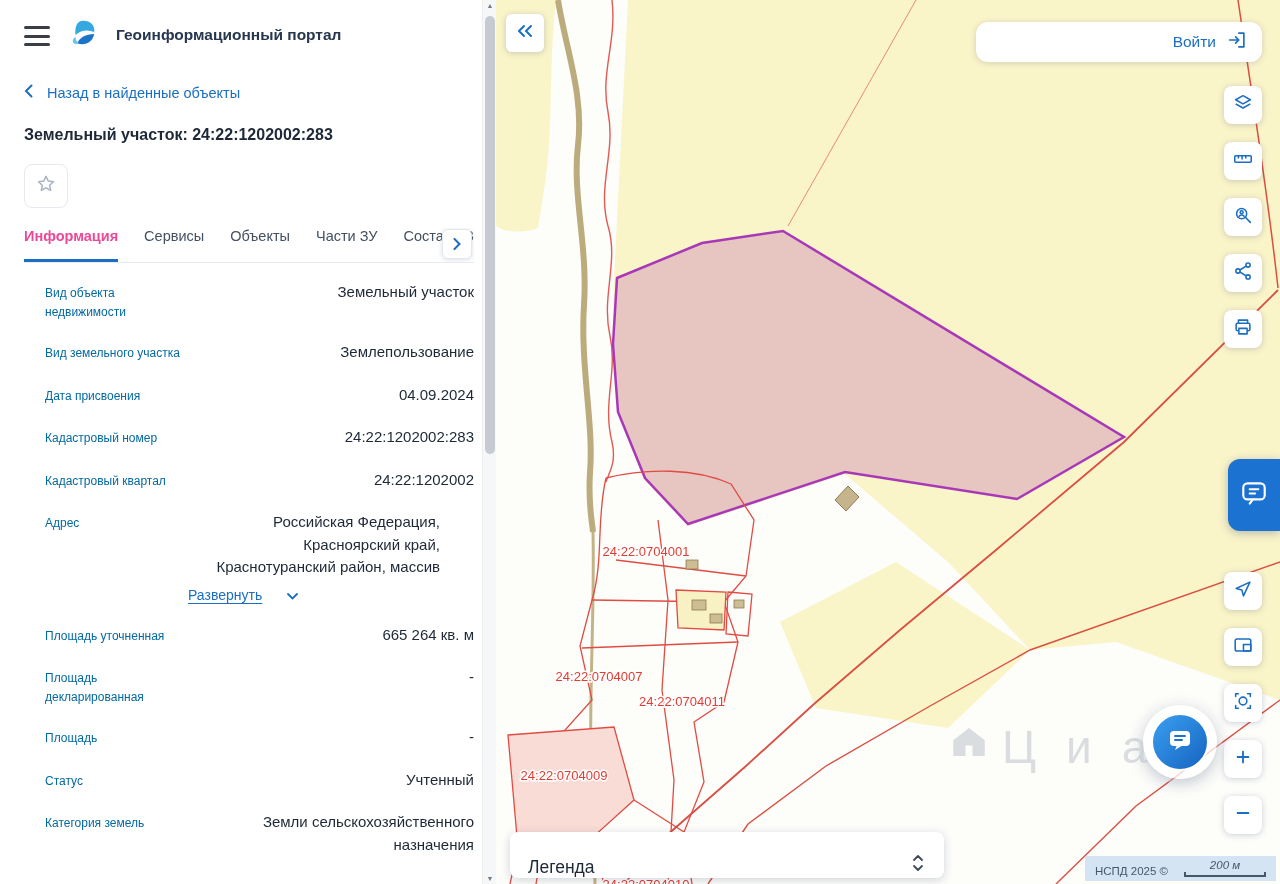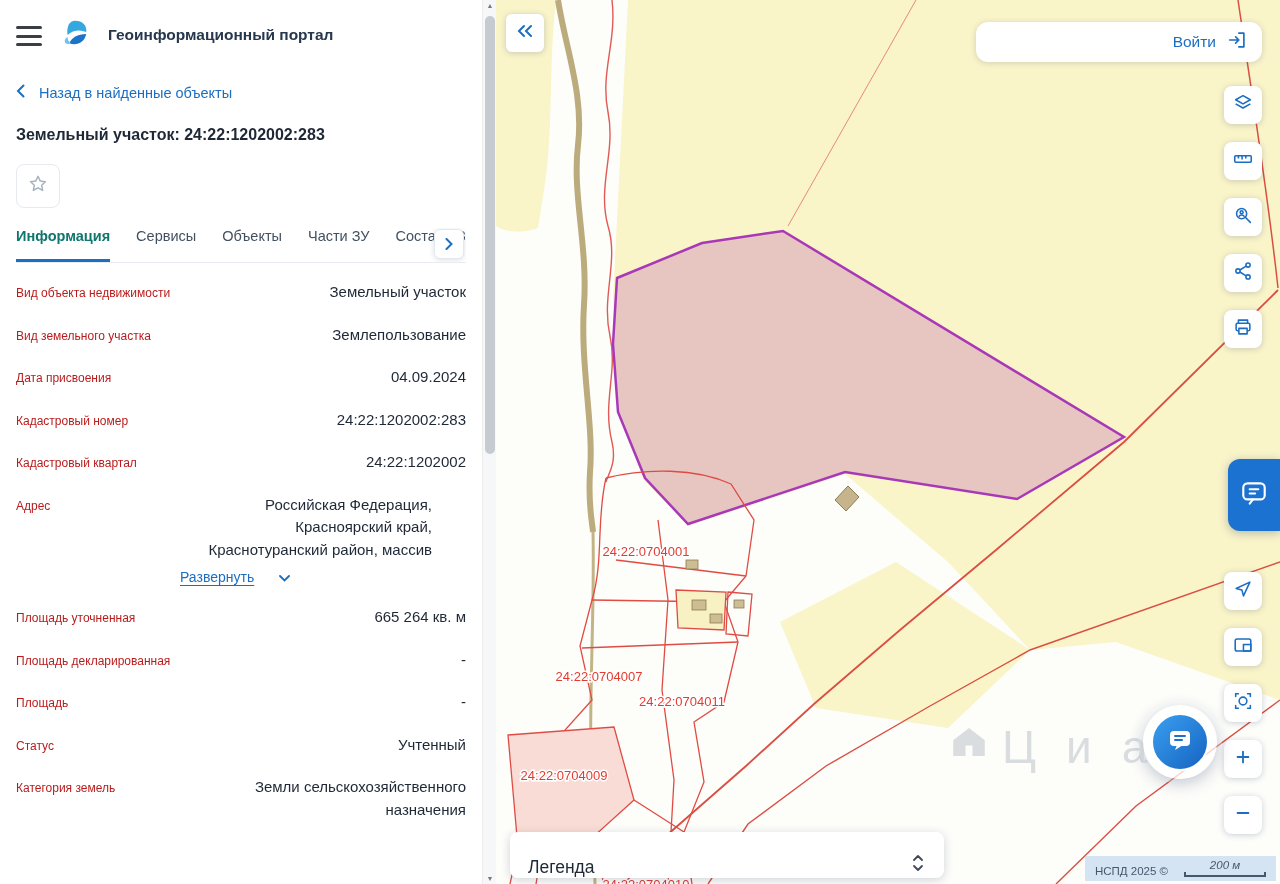--- a/index.html
+++ b/index.html
@@ -1,39 +1,39 @@
 <!DOCTYPE html>
 <html><head>
 <meta charset="utf-8">
 <style>
   html,body{margin:0;padding:0;background:#e9e9e9;}
   .app{position:relative;width:1280px;height:884px;background:#fff;overflow:hidden;
        font-family:"Liberation Sans", sans-serif;color:#1e2836;}
 
   
-  .panel{position:absolute;left:0;top:0;width:482px;height:884px;background:#fff;overflow:hidden;}
+  .panel{position:absolute;left:0;top:0;width:482px;height:884px;background:#fff;overflow:hidden;padding-left:8px;}
   .panel-inner{padding:0 16px;}
   .panel-header{display:flex;align-items:center;gap:18px;padding-top:18px;}
   .burger{width:26px;height:20px;display:flex;flex-direction:column;justify-content:space-between;cursor:pointer;padding-top:2px;}
   .burger span{display:block;height:3px;background:#3a3f46;border-radius:2px;}
   .app-title{font-size:15.5px;font-weight:700;color:#27374d;}
   .back{margin-top:32px;display:inline-flex;align-items:center;gap:14px;color:#1b6ec2;font-size:14.5px;cursor:pointer;}
   .h1{margin-top:24px;font-size:16px;font-weight:700;color:#1e2836;}
   .fav{margin-top:20px;width:42px;height:42px;border:1px solid #e6eaef;border-radius:8px;
        display:flex;align-items:center;justify-content:center;cursor:pointer;background:#fff;}
   .tabs{margin-top:20px;position:relative;display:flex;gap:26px;border-bottom:1px solid #e8ecf0;
         height:34px;overflow:hidden;padding-right:36px;}
   .tab{font-size:14.5px;color:#425060;white-space:nowrap;cursor:pointer;padding-bottom:12px;}
-  .tab.active{color:#0f766e;font-weight:700;border-bottom:3px solid #1b6ec2;}
+  .tab.active{color:#ec4899;font-weight:700;border-bottom:3px solid #1b6ec2;}
   .tabs-next{position:absolute;right:2px;top:1px;width:28px;height:28px;background:#fff;
         border:1px solid #e3e8ee;border-radius:6px;box-shadow:0 1px 5px rgba(20,40,80,.15);
         color:#1b6ec2;display:flex;align-items:center;justify-content:center;font-size:15px;cursor:pointer;}
   .fields{margin-top:8px;}
   .row{display:grid;grid-template-columns:156px 1fr;column-gap:8px;padding:10px 0;}
-  .lbl{font-size:12px;color:#b91c1c;line-height:1.55;padding-top:3px;}
+  .lbl{font-size:12px;color:#0369a1;line-height:1.55;padding-top:3px;margin-left:21px;}
   .val{font-size:15px;color:#1e2836;line-height:1.5;text-align:right;}
   .addr{max-width:252px;}
   .expand{margin-top:8px;display:inline-flex;align-items:center;gap:25px;color:#1b6ec2;font-size:14px;
         text-decoration:underline;text-underline-offset:3px;cursor:pointer;}
 
   
   .vscroll{position:absolute;left:482px;top:0;width:14px;height:884px;background:#f6f7f8;border-left:1px solid #ededed;}
   .vscroll .arr{position:absolute;left:0;width:14px;text-align:center;font-size:7px;color:#6f7b87;cursor:pointer;}
   .vscroll .thumb{position:absolute;left:2px;top:16px;width:10px;height:438px;background:#c6cbd1;border-radius:6px;cursor:pointer;}
 

